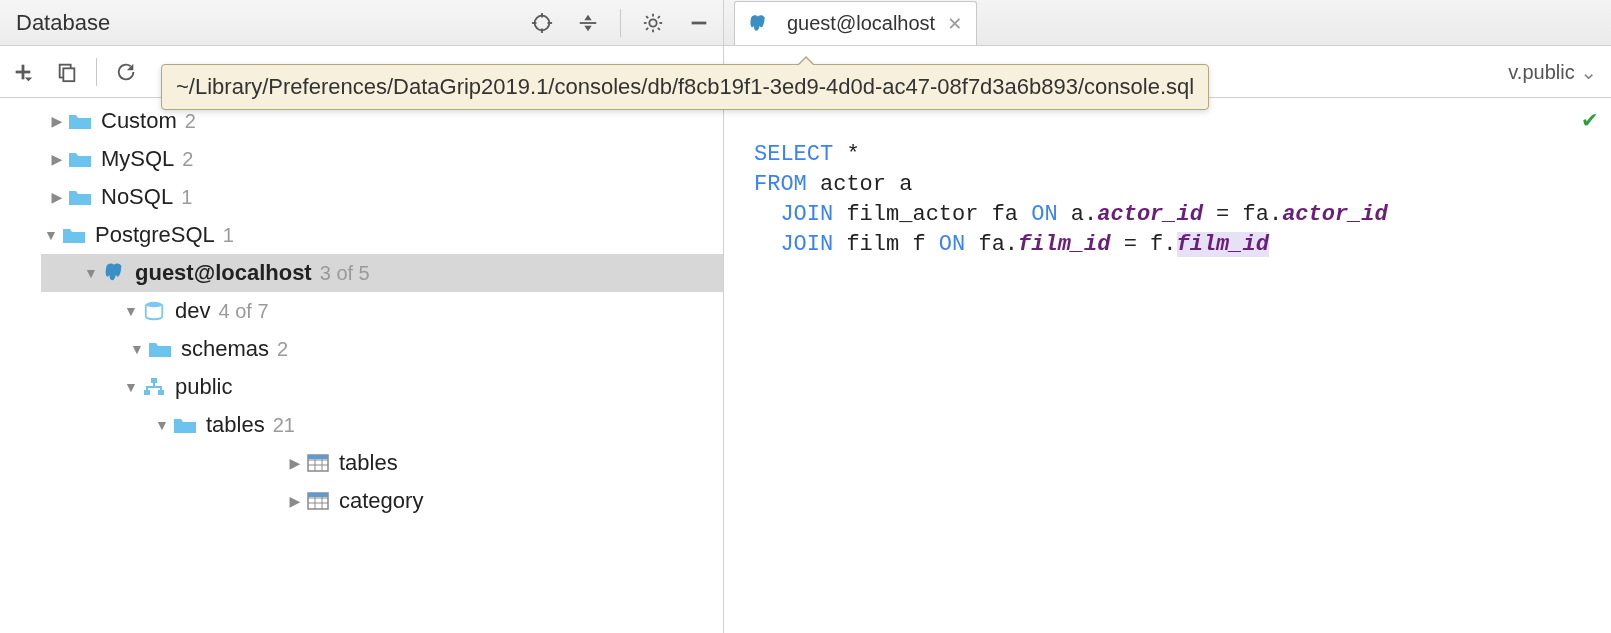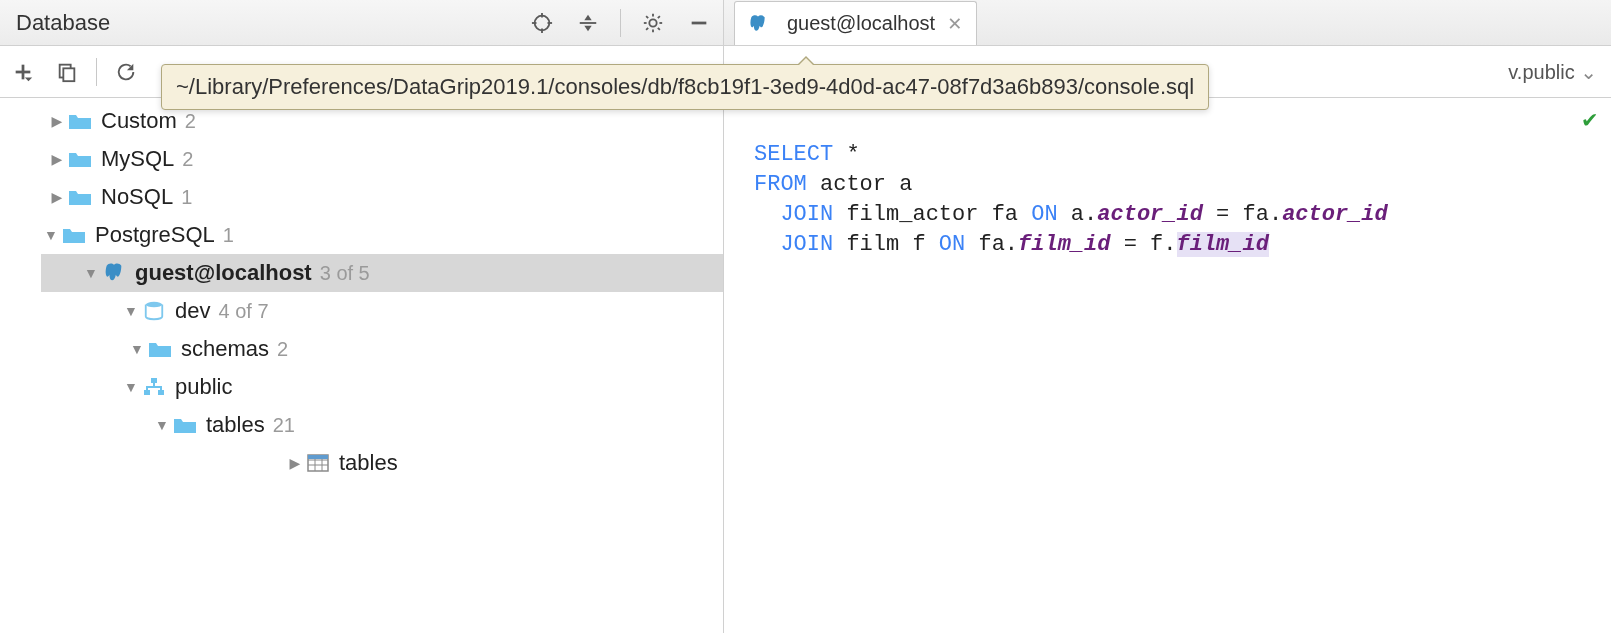--- a/index.html
+++ b/index.html
@@ -308,20 +308,34 @@
               <rect x="1" y="1" width="20" height="16" fill="none" stroke="#8a8a8a" stroke-width="1.5"></rect>
               <line x1="1" y1="6" x2="21" y2="6" stroke="#8a8a8a"></line>
               <line x1="1" y1="11" x2="21" y2="11" stroke="#8a8a8a"></line>
               <line x1="8" y1="1" x2="8" y2="17" stroke="#8a8a8a"></line>
               <line x1="15" y1="1" x2="15" y2="17" stroke="#8a8a8a"></line>
               <rect x="1" y="1" width="20" height="4" fill="#5f9bcf"></rect>
             </svg>
           </span>
         <span class="label">tables</span>
       </div>
+      <div class="tree-row" style="padding-left:244px">
+        <span class="arrow closed"></span>
+        <span class="ticon">
+            <svg width="22" height="18" viewBox="0 0 22 18">
+              <rect x="1" y="1" width="20" height="16" fill="none" stroke="#8a8a8a" stroke-width="1.5"></rect>
+              <line x1="1" y1="6" x2="21" y2="6" stroke="#8a8a8a"></line>
+              <line x1="1" y1="11" x2="21" y2="11" stroke="#8a8a8a"></line>
+              <line x1="8" y1="1" x2="8" y2="17" stroke="#8a8a8a"></line>
+              <line x1="15" y1="1" x2="15" y2="17" stroke="#8a8a8a"></line>
+              <rect x="1" y="1" width="20" height="4" fill="#5f9bcf"></rect>
+            </svg>
+          </span>
+        <span class="label">category</span>
+      </div>
     </div>
   </div>
 
   <div class="right-pane">
     <div class="tab-strip">
       <div class="tab">
         <span class="ticon">
             <svg width="20" height="20" viewBox="0 0 24 24">
               <path d="M4 4c2-3 6-3 8-1 2-2 6-2 8 1 0 6-2 12-4 12-1 0-2-2-2-2s-1 6-4 6-3-6-3-6-1 2-2 2c-2 0-3-6-1-12z" fill="#3b8ec6"></path>
             </svg>

